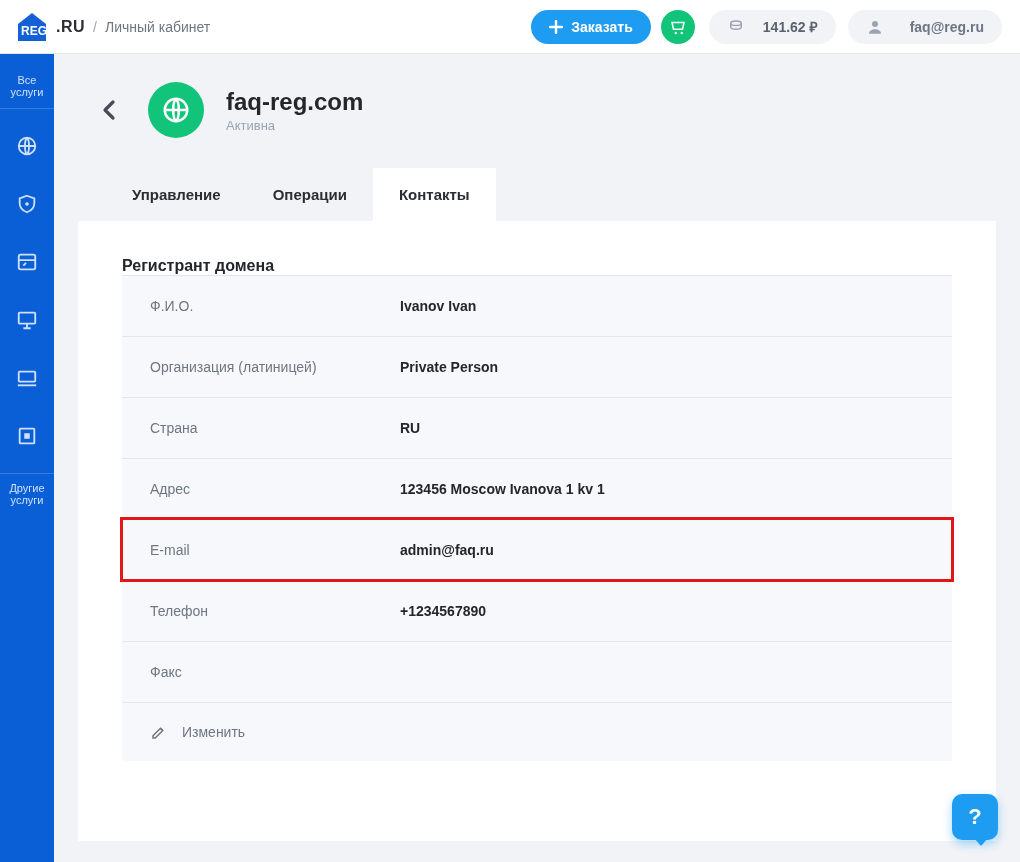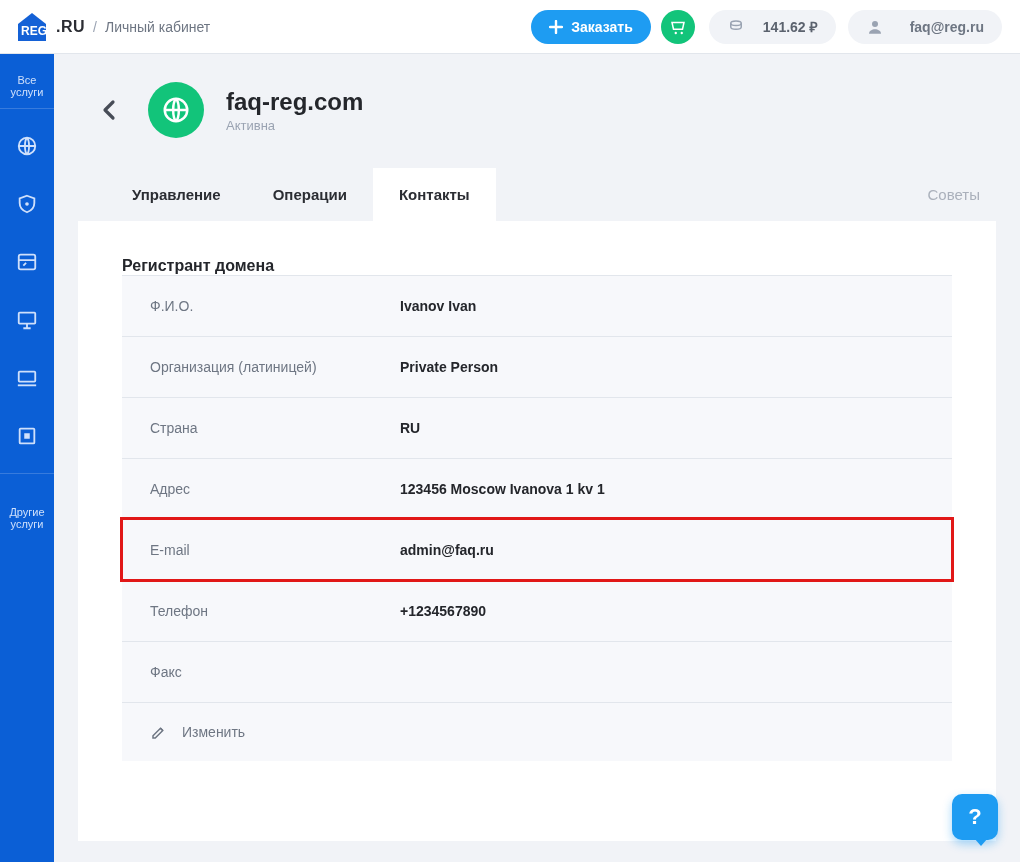--- a/index.html
+++ b/index.html
@@ -250,21 +250,21 @@
     </div>
     <div class="side-item">
       <span class="side-icon">
         <svg width="22" height="22" viewBox="0 0 24 24">
             <rect x="4" y="4" width="16" height="16" rx="1" fill="none" stroke="#cfe0fb" stroke-width="2"></rect>
             <rect x="9" y="9" width="6" height="6" fill="#cfe0fb"></rect>
           </svg>
       </span>
     </div>
     <div class="side-item bottom">
-      <span style="text-align:center; white-space:pre-line;margin-top:24px;">Другие услуги</span>
+      <span style="text-align:center; white-space:pre-line;">Другие услуги</span>
     </div>
   </div>
 
   <div class="main">
     <div class="header-row">
       <div class="back-btn">
         <svg width="16" height="24" viewBox="0 0 16 24">
             <path d="M12 4 4 12l8 8" fill="none" stroke="#474c57" stroke-width="3.2" stroke-linecap="round" stroke-linejoin="round"></path>
           </svg>
       </div>
@@ -277,21 +277,20 @@
       <div class="domain-title-wrap">
         <div class="domain-title">faq-reg.com</div>
         <div class="domain-status">Активна</div>
       </div>
     </div>
 
     <div class="tabs">
       <div class="tab">Управление</div>
       <div class="tab">Операции</div>
       <div class="tab active">Контакты</div>
-      <div class="tabs-right">Советы</div>
     </div>
 
     <div class="panel">
       <div class="section-title">Регистрант домена</div>
       <div id="rows-container">
           <div class="info-row">
             <div class="info-label">Ф.И.О.</div>
             <div class="info-value">Ivanov Ivan</div>
           </div>
           <div class="info-row">

